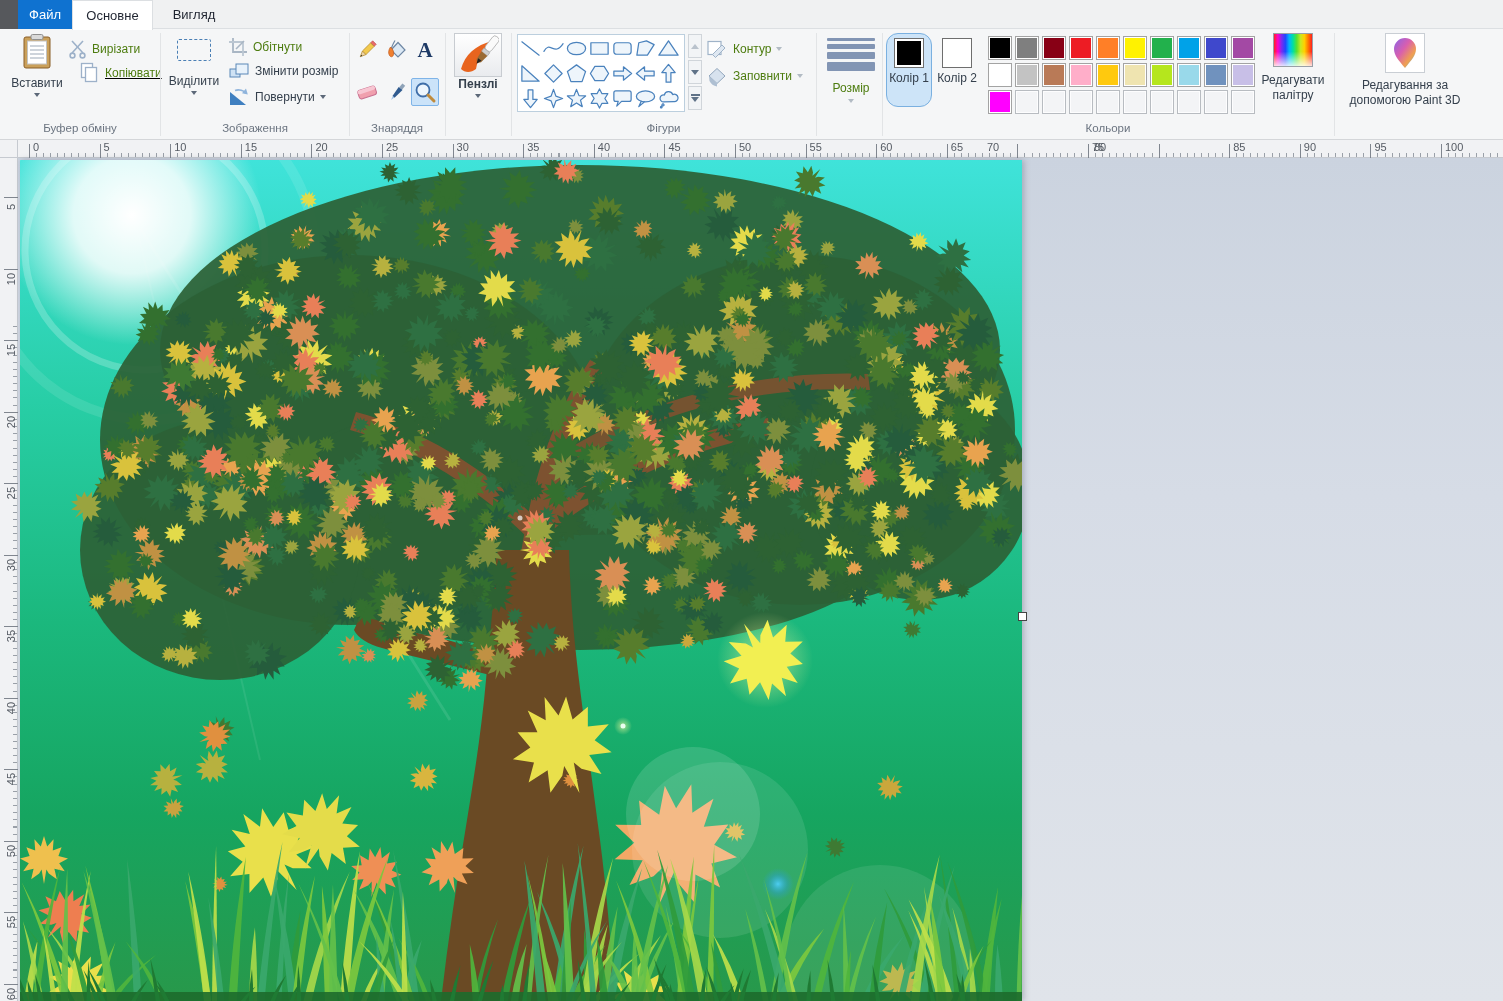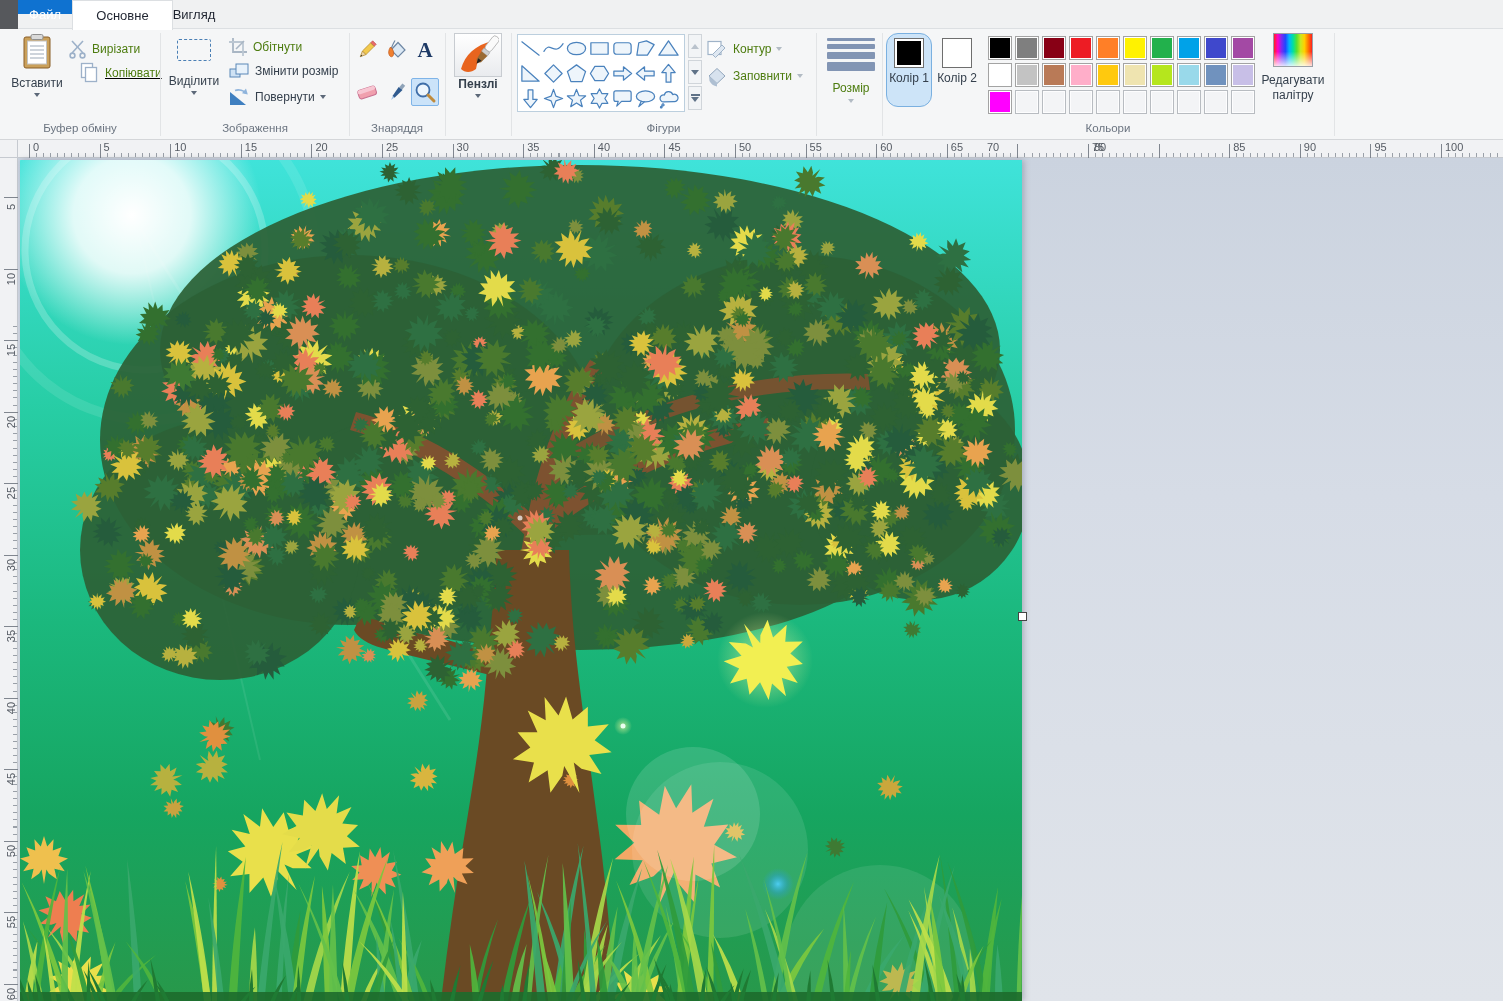--- a/index.html
+++ b/index.html
@@ -3,21 +3,21 @@
 <meta charset="utf-8">
 <style>
   * { box-sizing: border-box; margin: 0; padding: 0; }
   html,body { width:1503px; height:1001px; overflow:hidden; }
   body { font-family: "Liberation Sans", "DejaVu Sans", sans-serif; user-select:none; }
   .app { position:relative; width:1503px; height:1001px; background:#fff; overflow:hidden; }
 
   
   .tabrow { position:absolute; left:0; top:0; width:1503px; height:29px; background:#f0f1f2; border-bottom:1px solid #dcdfe2; }
   .corner-dark { position:absolute; left:0; top:0; width:18px; height:29px; background:#56585c; }
-  .tab { position:absolute; top:0; height:14px; line-height:29px; text-align:center; font-size:13px; color:#1f2430; }
+  .tab { position:absolute; top:0; height:29px; line-height:29px; text-align:center; font-size:13px; color:#1f2430; }
   .tab-file { background:#0f72d0; color:#fff; }
   .tab-active { background:#fff; border:1px solid #dcdfe2; border-bottom:none; height:30px; z-index:2; }
 
   
   .ribbon { position:absolute; left:0; top:29px; width:1503px; height:111px; background:#f5f6f7; border-bottom:1px solid #d4d6d9; }
   .divider { position:absolute; top:4px; width:1px; height:103px; background:#e2e4e6; }
   .grouplabel { position:absolute; top:93px; font-size:11.5px; color:#6b7480; text-align:center; }
   .rlabel { font-size:12px; color:#35404d; white-space:nowrap; }
   .rlabel.dis { color:#4d7c0f; }
   .row { position:absolute; display:flex; align-items:center; gap:5px; }
@@ -68,21 +68,21 @@
   .sel-handle { position:absolute; left:1018px; top:612px; width:9px; height:9px; background:#fff; border:1px solid #444; z-index:5; }
 </style>
 </head>
 <body>
 
 <div class="app">
 
   <div class="tabrow">
     <div class="corner-dark"></div>
     <div class="tab tab-file" style="left:18px;width:54px;">Файл</div>
-    <div class="tab tab-active" style="left:72px;width:101px;">Основне</div>
+    <div class="tab tab-active" style="left:72px;width:81px;">Основне</div>
     <div class="tab" style="left:153px;width:82px;">Вигляд</div>
   </div>
 
   <div class="ribbon">
 
     <div class="bigbtn" style="left:8px;top:4px;width:58px;justify-content:flex-end;">
       <svg width="32" height="38" viewBox="0 0 32 38">
         <rect x="3" y="4" width="26" height="31" rx="2" fill="#caa05a" stroke="#8a5f28"></rect>
         <rect x="6.5" y="8" width="19" height="23" fill="#fff" stroke="#c2c2c2"></rect>
         <g stroke="#b9c2cc" stroke-width="1.4">
@@ -410,20 +410,36 @@
           <div class="sw empty"></div>
         </div>
       </div>
     <div class="bigbtn" style="left:1252px;top:4px;width:82px;">
       <div class="editpal-ico"></div>
       <div class="twoline" style="margin-top:6px;">Редагувати палітру</div>
     </div>
     <div class="grouplabel" style="left:882px;width:452px;">Кольори</div>
     <div class="divider" style="left:1334px;"></div>
 
+    <div class="bigbtn" style="left:1343px;top:4px;width:124px;">
+      <div class="p3dbox">
+        <svg width="30" height="34" viewBox="0 0 30 34">
+          <defs>
+            <linearGradient id="p3dg" x1="0" y1="0" x2="1" y2="1">
+              <stop offset="0" stop-color="#8a63e8"></stop>
+                <stop offset="0.4" stop-color="#d95fae"></stop>
+              <stop offset="0.7" stop-color="#f0a050"></stop>
+                <stop offset="1" stop-color="#49b4e8"></stop>
+            </linearGradient>
+          </defs>
+          <path d="M15,2 a11,11 0 0 1 11,11 c0,6.5 -4.5,11 -11,19 c-6.5,-8 -11,-12.5 -11,-19 a11,11 0 0 1 11,-11 z" fill="url(#p3dg)"></path>
+        </svg>
+      </div>
+      <div class="twoline" style="margin-top:5px;">Редагування за допомогою Paint 3D</div>
+    </div>
   </div>
 
   <div class="ruler-top" id="rulerTop">
       <div class="tick-t" style="left: 29px;"></div>
       <div class="ticklbl-t" style="left: 33px;">0</div>
       <div class="tick-t" style="left: 99.6px;"></div>
       <div class="ticklbl-t" style="left: 103.6px;">5</div>
       <div class="tick-t" style="left: 170.2px;"></div>
       <div class="ticklbl-t" style="left: 174.2px;">10</div>
       <div class="tick-t" style="left: 240.8px;"></div>

